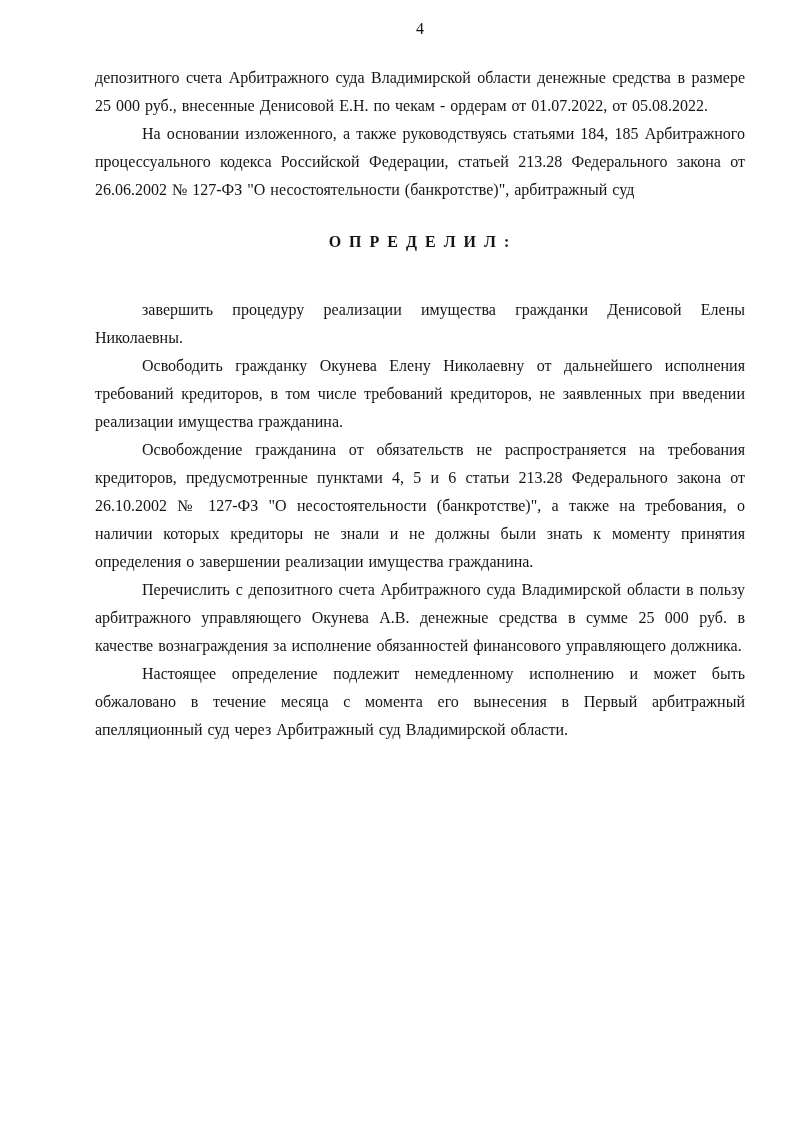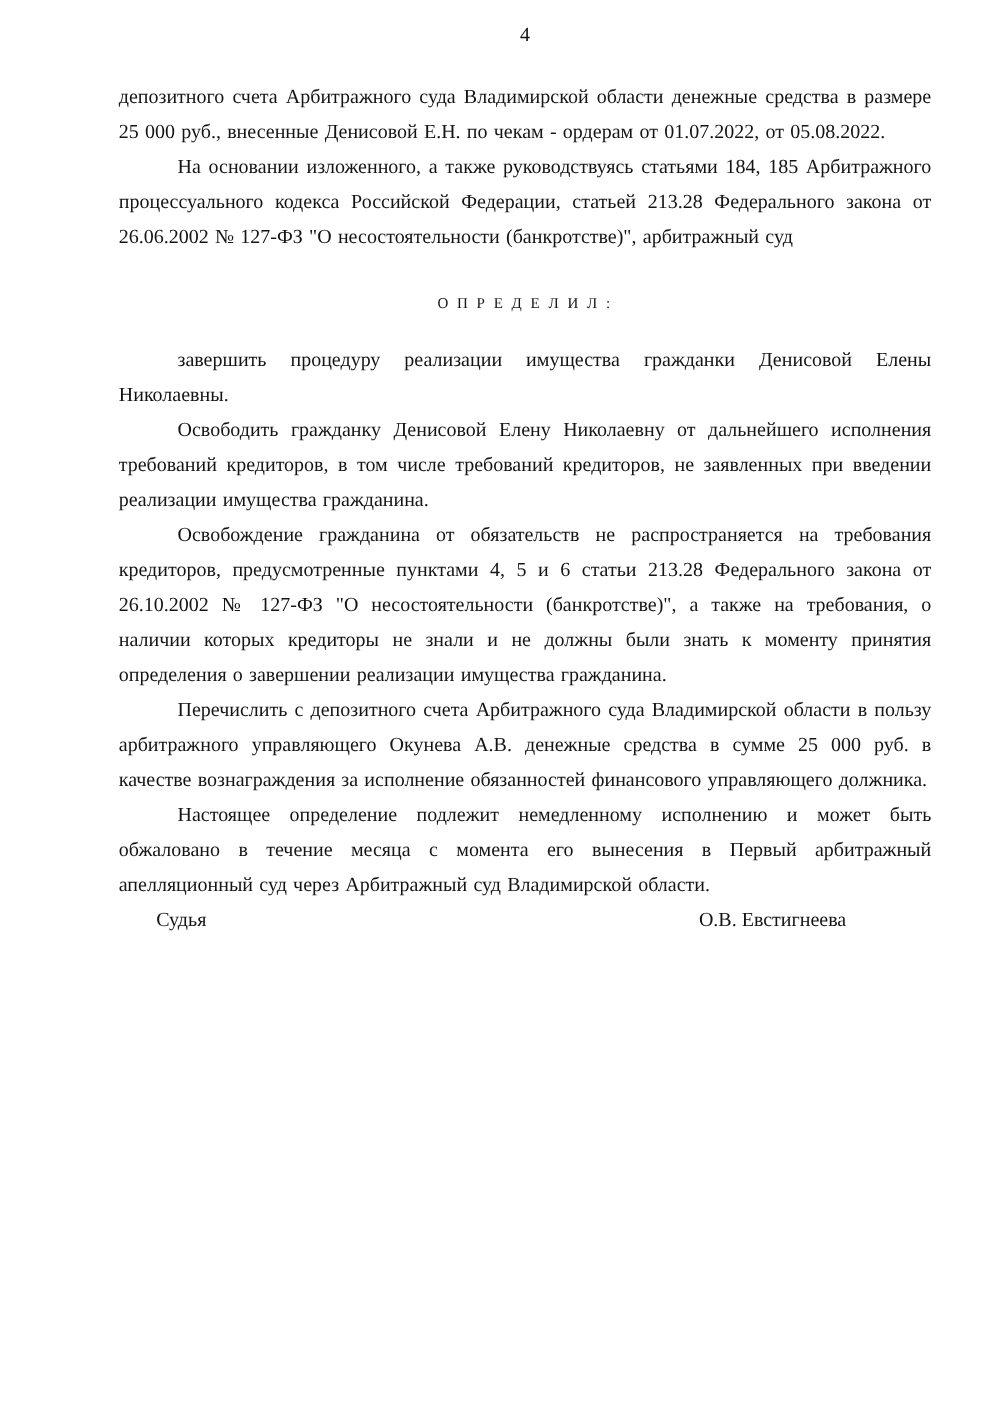--- a/index.html
+++ b/index.html
@@ -30,25 +30,25 @@
     margin: 0;
     text-align: justify;
     text-indent: 47px;
     word-spacing: 1px;
   }
   p.para.no-indent {
     text-indent: 0;
     margin-top: 26px;
   }
   .ruling-heading {
-    font-weight: normal;
-    font-size: 12px;
+    font-weight: bold;
+    font-size: 16px;
     text-align: center;
     letter-spacing: 2px;
-    margin: 24px 0 19px 0;
+    margin: 24px 0 40px 0;
     line-height: 28px;
   }
   .signature-row {
     display: flex;
     justify-content: space-between;
     padding-left: 30px;
     padding-right: 68px;
     margin: 0;
   }
 </style>
@@ -60,26 +60,22 @@
   <div class="page-number">4</div>
 
   <p class="para no-indent">депозитного счета Арбитражного суда Владимирской области денежные средства в размере 25 000 руб., внесенные Денисовой Е.Н. по чекам - ордерам от 01.07.2022, от 05.08.2022.</p>
 
   <p class="para">На основании изложенного, а также руководствуясь статьями 184, 185 Арбитражного процессуального кодекса Российской Федерации, статьей 213.28 Федерального закона от 26.06.2002 № 127-ФЗ "О несостоятельности (банкротстве)", арбитражный суд</p>
 
   <h2 class="ruling-heading">О П Р Е Д Е Л И Л :</h2>
 
   <p class="para">завершить процедуру реализации имущества гражданки Денисовой Елены Николаевны.</p>
 
-  <p class="para">Освободить гражданку Денисовой Елену Николаевну от дальнейшего исполнения требований кредиторов, в том числе требований кредиторов, не заявленных при введении реализации имущества гражданина.</p>
+  <p class="para">Освободить гражданку Окунева Елену Николаевну от дальнейшего исполнения требований кредиторов, в том числе требований кредиторов, не заявленных при введении реализации имущества гражданина.</p>
 
   <p class="para">Освобождение гражданина от обязательств не распространяется на требования кредиторов, предусмотренные пунктами 4, 5 и 6 статьи 213.28 Федерального закона от 26.10.2002 № 127-ФЗ "О несостоятельности (банкротстве)", а также на требования, о наличии которых кредиторы не знали и не должны были знать к моменту принятия определения о завершении реализации имущества гражданина.</p>
 
   <p class="para">Перечислить с депозитного счета Арбитражного суда Владимирской области в пользу арбитражного управляющего Окунева А.В. денежные средства в сумме 25 000 руб. в качестве вознаграждения за исполнение обязанностей финансового управляющего должника.</p>
 
   <p class="para">Настоящее определение подлежит немедленному исполнению и может быть обжаловано в течение месяца с момента его вынесения в Первый арбитражный апелляционный суд через Арбитражный суд Владимирской области.</p>
 
-  <div class="signature-row">
-    <span>Судья</span>
-    <span>О.В. Евстигнеева</span>
-  </div>
 
 </div>
 
 </body></html>

